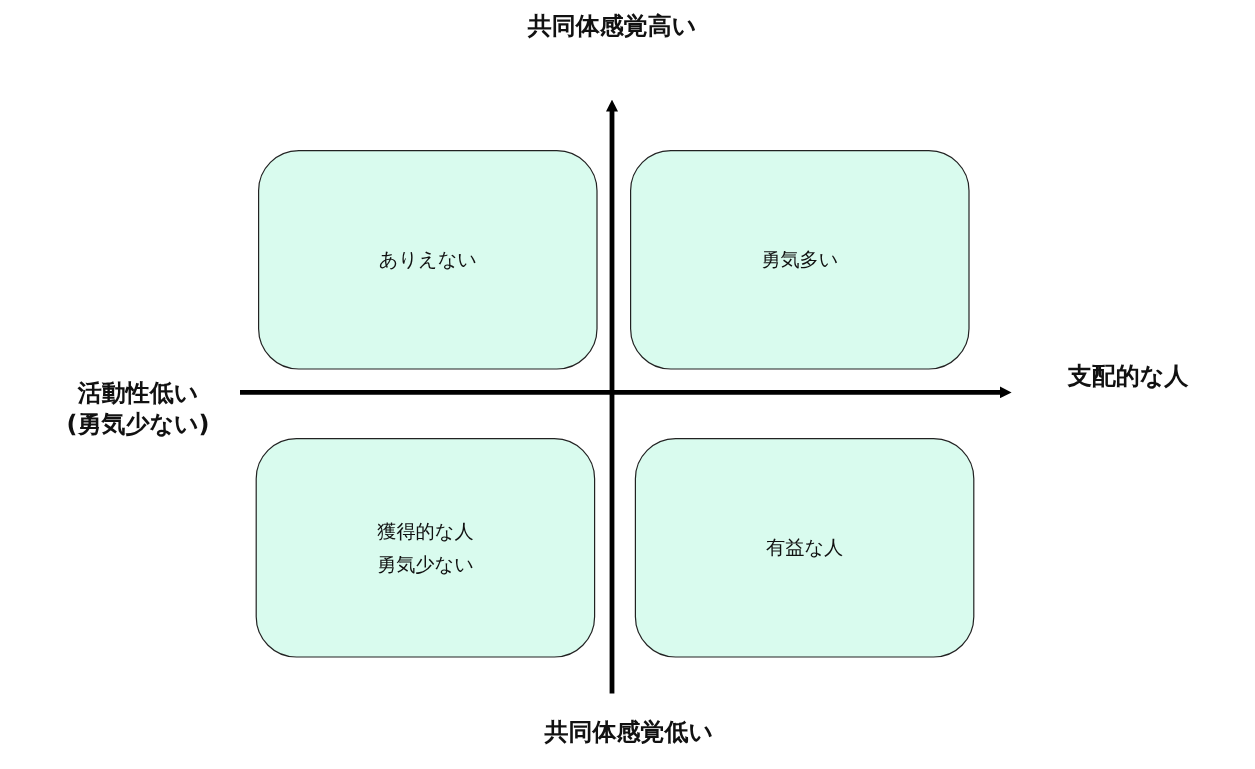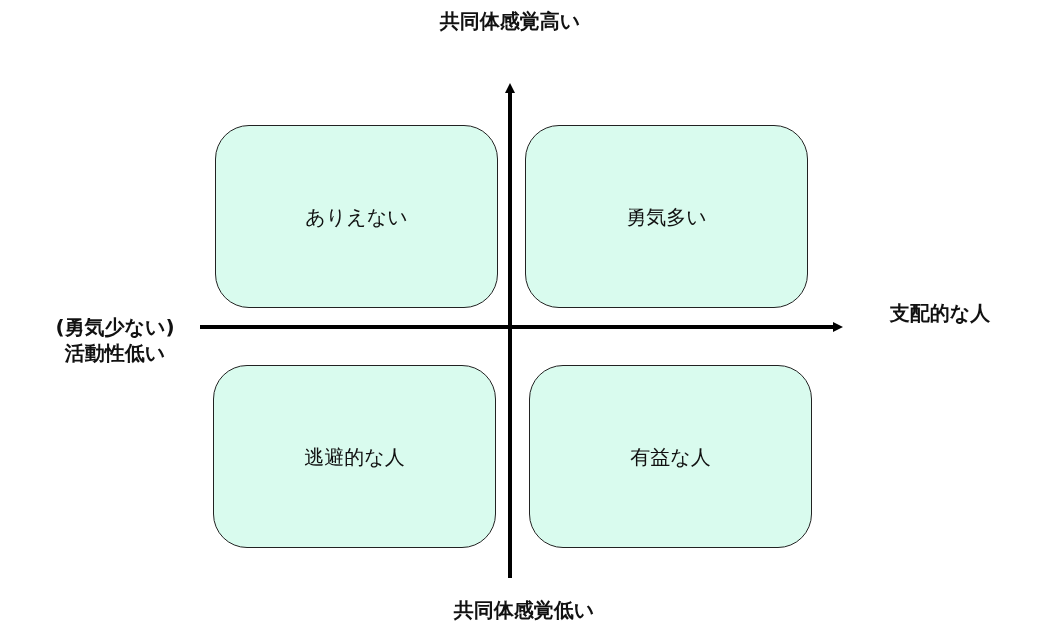--- a/index.html
+++ b/index.html
@@ -1,56 +1,57 @@
 <!DOCTYPE html>
 <html><head>
 <meta charset="utf-8">
 <style>
   html, body { margin: 0; padding: 0; background: #ffffff; }
   body { width: 1046px; height: 641px; position: relative; overflow: hidden;
          font-family: "DejaVu Sans", "Liberation Sans", sans-serif; color: #111; }
   .label { position: absolute; font-size: 20px; line-height: 26px; text-align: center; white-space: nowrap; font-weight: bold; }
   .box { position: absolute; background: #d9fbee; border: 1.5px solid #222; border-radius: 34px;
          display: flex; align-items: center; justify-content: center; flex-direction: column;
-         font-size: 20px; line-height: 28px; box-sizing: border-box; }
+         font-size: 16px; line-height: 28px; box-sizing: border-box; }
   .box span { display: block; text-align: center; }
   svg.axes { position: absolute; left: 0; top: 0; }
 </style>
 </head>
 <body>
 
 <svg class="axes" width="1046" height="641">
   <defs>
     <marker id="arrow" markerWidth="10" markerHeight="10" refX="5" refY="5" orient="auto" markerUnits="userSpaceOnUse">
       <path d="M0,0 L10,5 L0,10 z" fill="#000"></path>
     </marker>
   </defs>
   <line x1="510" y1="578" x2="510" y2="88" stroke="#000" stroke-width="4" marker-end="url(#arrow)"></line>
   <line x1="200" y1="327" x2="838" y2="327" stroke="#000" stroke-width="4" marker-end="url(#arrow)"></line>
 </svg>
 
 <div class="label" style="left:410px; top:8px; width:200px;">共同体感覚高い</div>
 <div class="label" style="left:424px; top:597px; width:200px;">共同体感覚低い</div>
 
 <div class="label" style="left:30px; top:314px; width:170px;">
+  <div>活動性低い</div>
   <div>(勇気少ない)</div>
-  <div>活動性低い</div>
 </div>
 
 <div class="label" style="left:855px; top:300px; width:170px;">
   <div>支配的な人</div>
 </div>
 
 <div class="box" style="left:215px; top:125px; width:283px; height:183px;">
   <span>ありえない</span>
 </div>
 
 <div class="box" style="left:525px; top:125px; width:283px; height:183px;">
   <span>勇気多い</span>
 </div>
 
 <div class="box" style="left:213px; top:365px; width:283px; height:183px;">
-  <span>逃避的な人</span>
+  <span>獲得的な人</span>
+  <span>勇気少ない</span>
 </div>
 
 <div class="box" style="left:529px; top:365px; width:283px; height:183px;">
   <span>有益な人</span>
 </div>
 
 </body></html>

